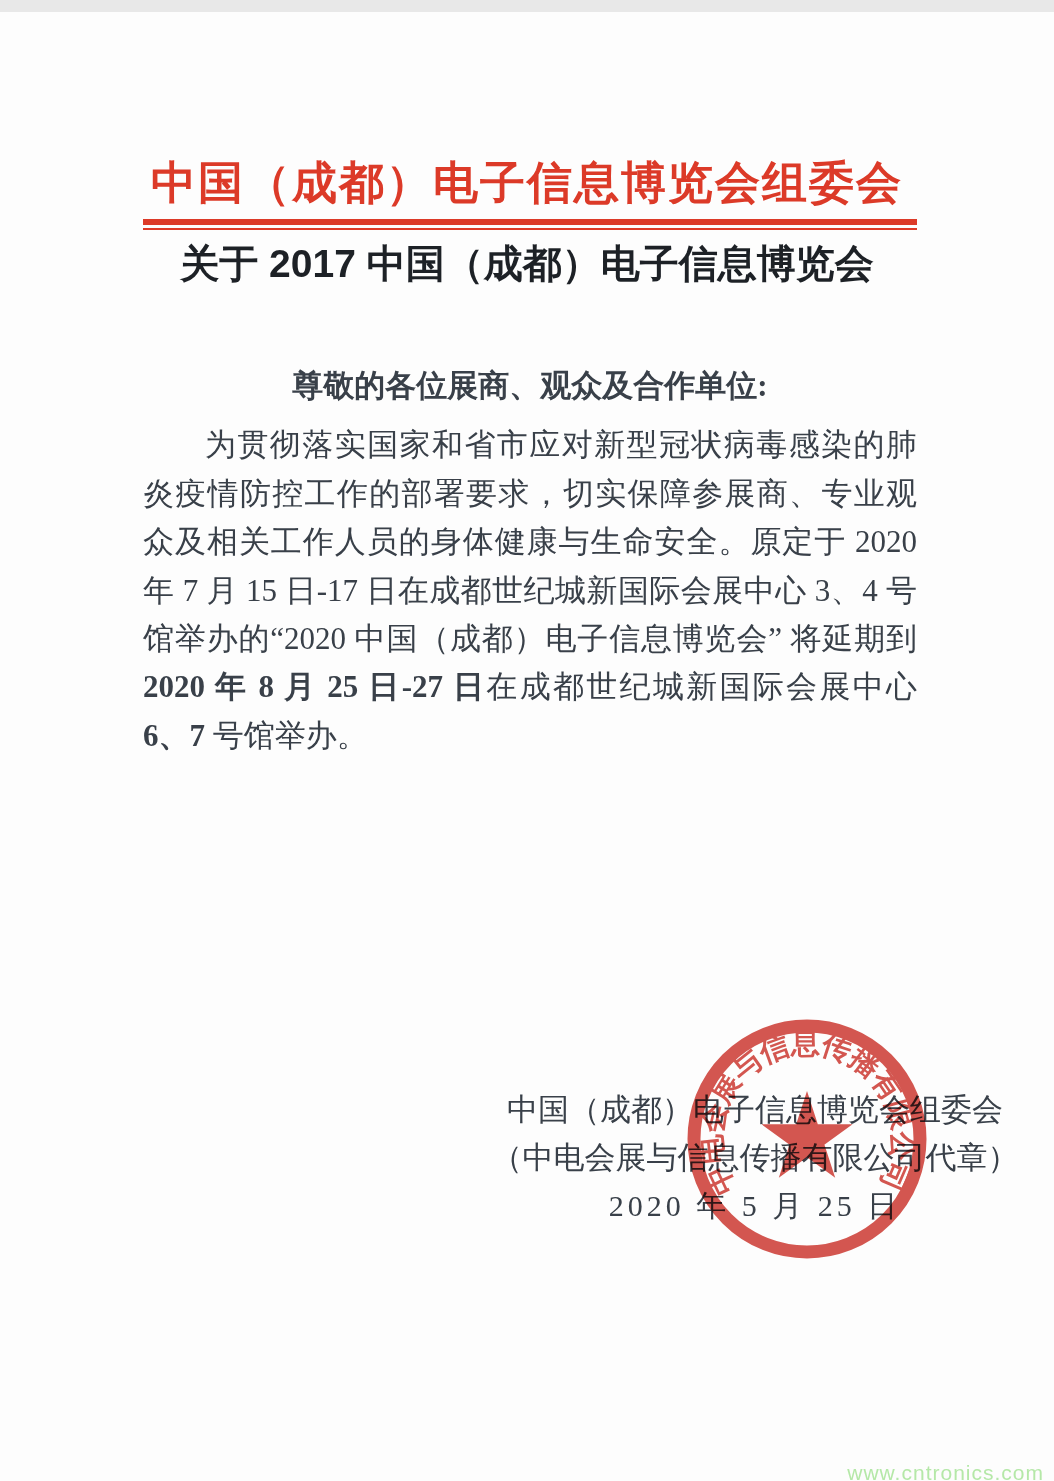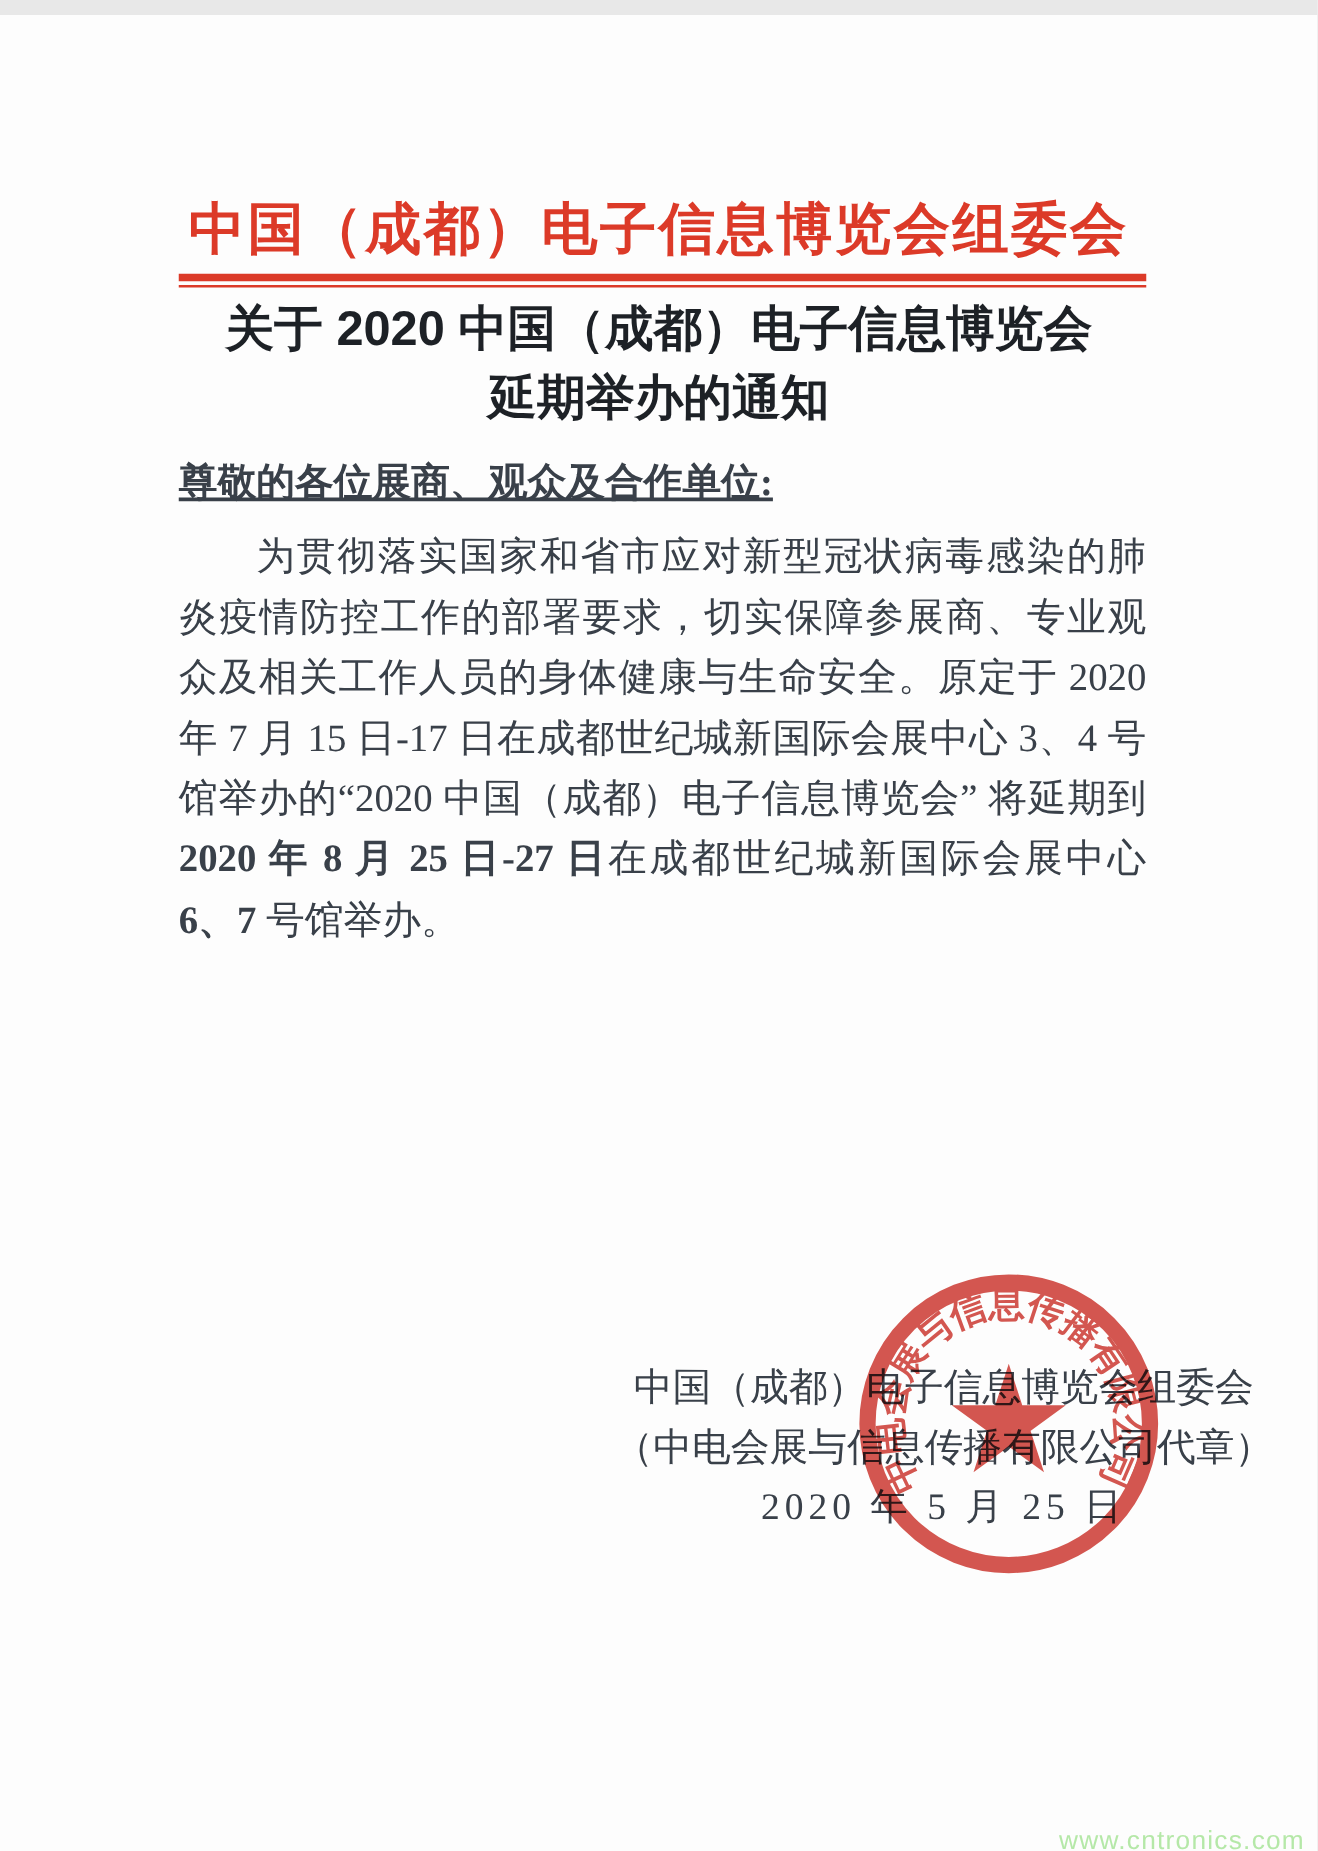--- a/index.html
+++ b/index.html
@@ -28,21 +28,21 @@
     text-align:center;
     font-family:"Liberation Sans","DejaVu Sans",sans-serif;
     font-weight:bold;font-size:39px;line-height:55px;
     color:#1d2126;
   }
   
   .content{
     position:absolute;top:350px;left:143px;width:774px;
     color:#394049;font-size:31px;line-height:48.4px;
   }
-  .salutation{margin:0 0 11px 0;font-weight:bold;text-align:left;text-decoration:underline;}
+  .salutation{margin:0 0 11px 0;font-weight:bold;text-align:center;}
   .para{margin:0;text-indent:2em;text-align:justify;}
   .para b{font-weight:bold;}
   
   .signature{
     position:absolute;top:1074px;left:445px;width:620px;
     text-align:center;color:#394049;
     font-size:31px;line-height:48px;
   }
   .signature p{margin:0;}
   .signature .date{font-size:30px;letter-spacing:4px;}
@@ -68,22 +68,21 @@
 <div class="page">
 
   <div class="org-title">中国（成都）电子信息博览会组委会</div>
 
   <div class="divider">
     <div class="thick"></div>
     <div class="thin"></div>
   </div>
 
   <div class="notice-title">
-    <div>关于 2020 中国（成都）电子信息博览会</div>
-    <div>延期举办的通知</div>
+    <div>关于 2017 中国（成都）电子信息博览会</div>
   </div>
 
   <div class="content">
     <p class="salutation">尊敬的各位展商、观众及合作单位:</p>
 
     <p class="para"><span>为贯彻落实国家和省市应对新型冠状病毒感染的肺炎疫情防控工作的部署要求，切实保障参展商、专业观众及相关工作人员的身体健康与生命安全。原定于 2020 年 7 月 15 日-17 日在成都世纪城新国际会展中心 3、4 号馆举办的“2020 中国（成都）电子信息博览会” 将延期到 </span><b>2020 年 8 月 25 日-27 日</b><span>在成都世纪城新国际会展中心 </span><b>6、7</b><span> 号馆举办。</span></p>
 
 
   </div>
 

